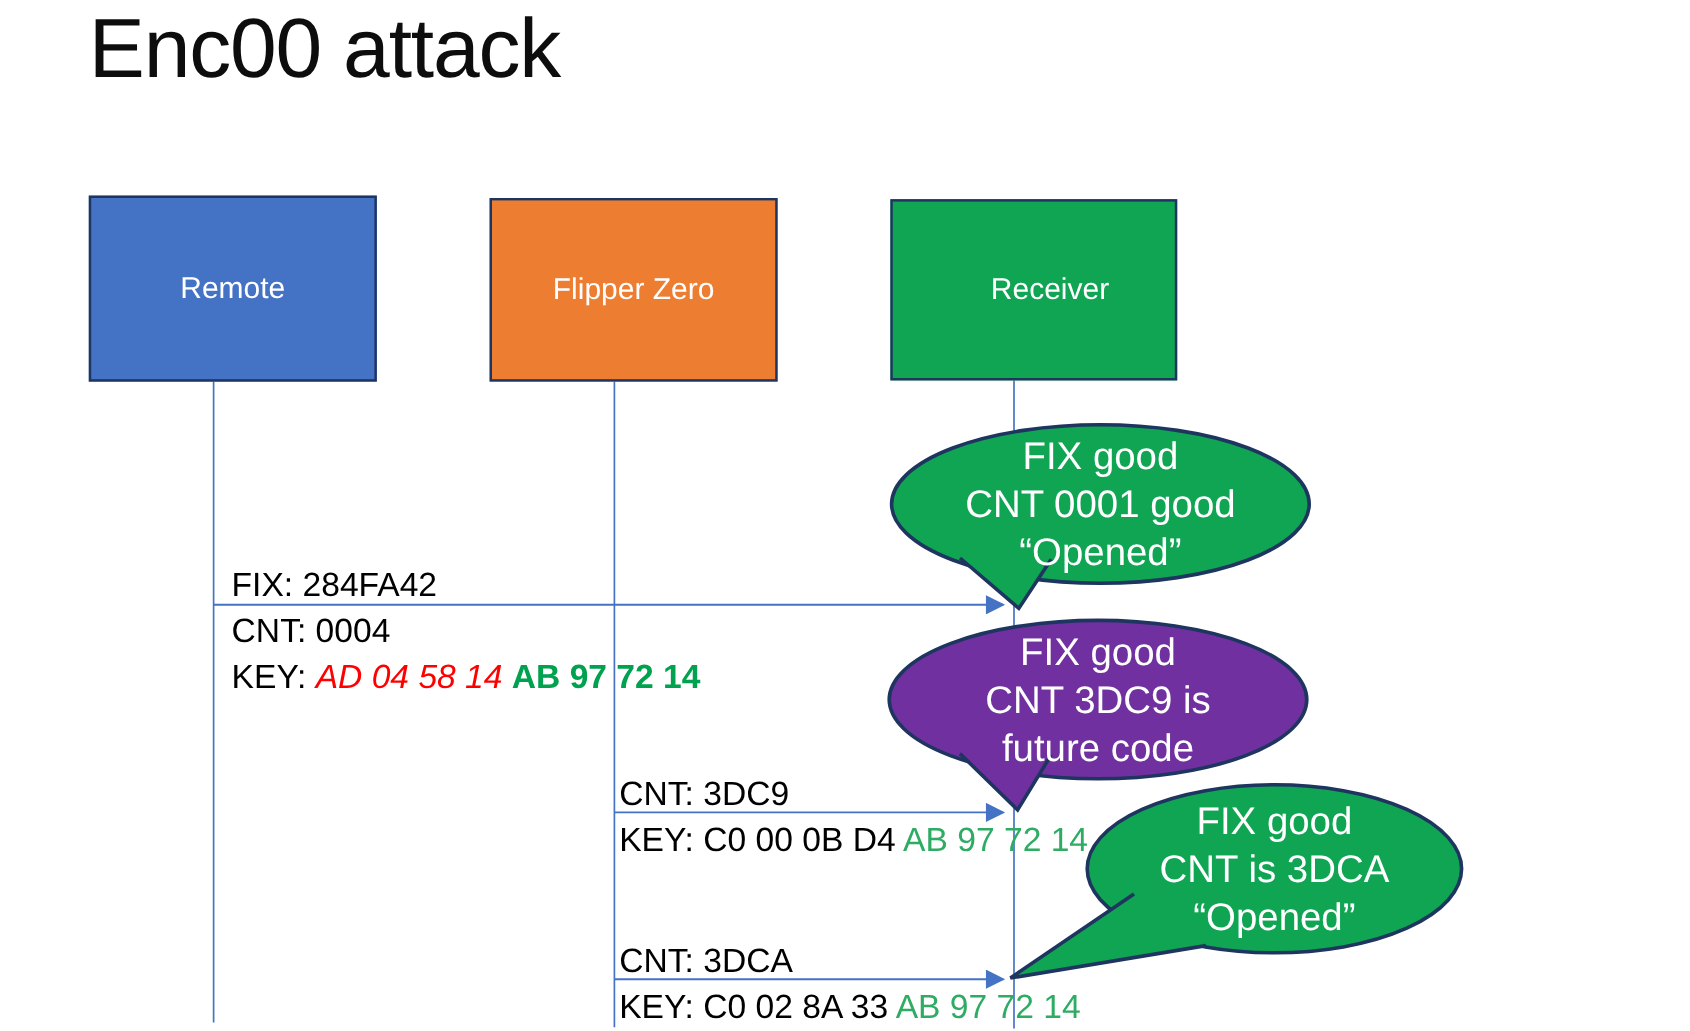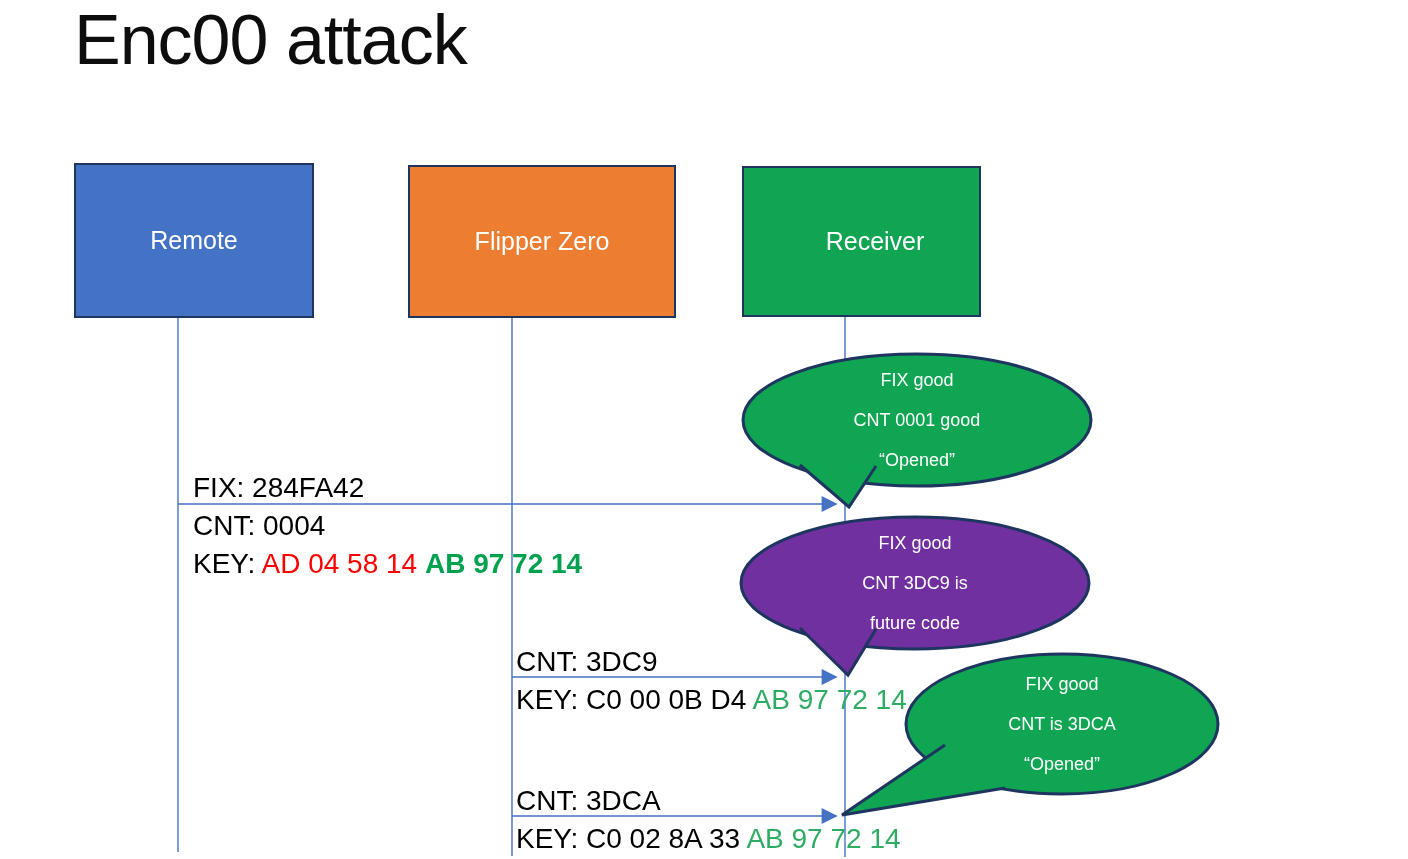--- a/index.html
+++ b/index.html
@@ -13,32 +13,32 @@
     color:var(--title-black); white-space:nowrap;text-align:right;
   }
   .diagram-svg { position:absolute; left:0; top:0; width:1408px; height:859px; }
   .actor {
     position:absolute; box-sizing:border-box;
     border:2.5px solid var(--outline-navy);
     display:flex; align-items:center; justify-content:center;
     color:#ffffff; font-size:25px; white-space:nowrap;margin-left:16px;
   }
   .actor-remote   { left:58px;  top:163px; width:240px; height:155px; background:var(--remote-blue); }
-  .actor-flipper  { left:392px; top:165px; width:268px; height:153px; background:var(--flipper-orange); }
+  .actor-flipper  { left:392px; top:165px; width:240px; height:153px; background:var(--flipper-orange); }
   .actor-receiver { left:726px; top:166px; width:239px; height:151px; background:var(--receiver-green);padding-left:27px; }
   .msg {
     position:absolute; font-size:28px; line-height:1.12; color:var(--text-black);
     white-space:nowrap;
   }
-  .key-red   { color:var(--key-red); }
+  .key-red   { color:var(--key-red);font-style:italic; }
   .key-green { color:var(--key-green); }
   .key-green-bold { color:var(--key-green-bold); font-weight:bold; }
   .bubble-text {
     position:absolute; text-align:center; color:#ffffff;
-    font-size:18px; line-height:40px; white-space:nowrap;
+    font-size:32px; line-height:40px; white-space:nowrap;
   }
   .bt-1 { left:747px; top:360px; width:340px; }
   .bt-2 { left:745px; top:523px; width:340px; }
   .bt-3 { left:902px; top:664px; width:320px; }
 </style>
 </head>
 <body>
 
 <div class="canvas">
 

